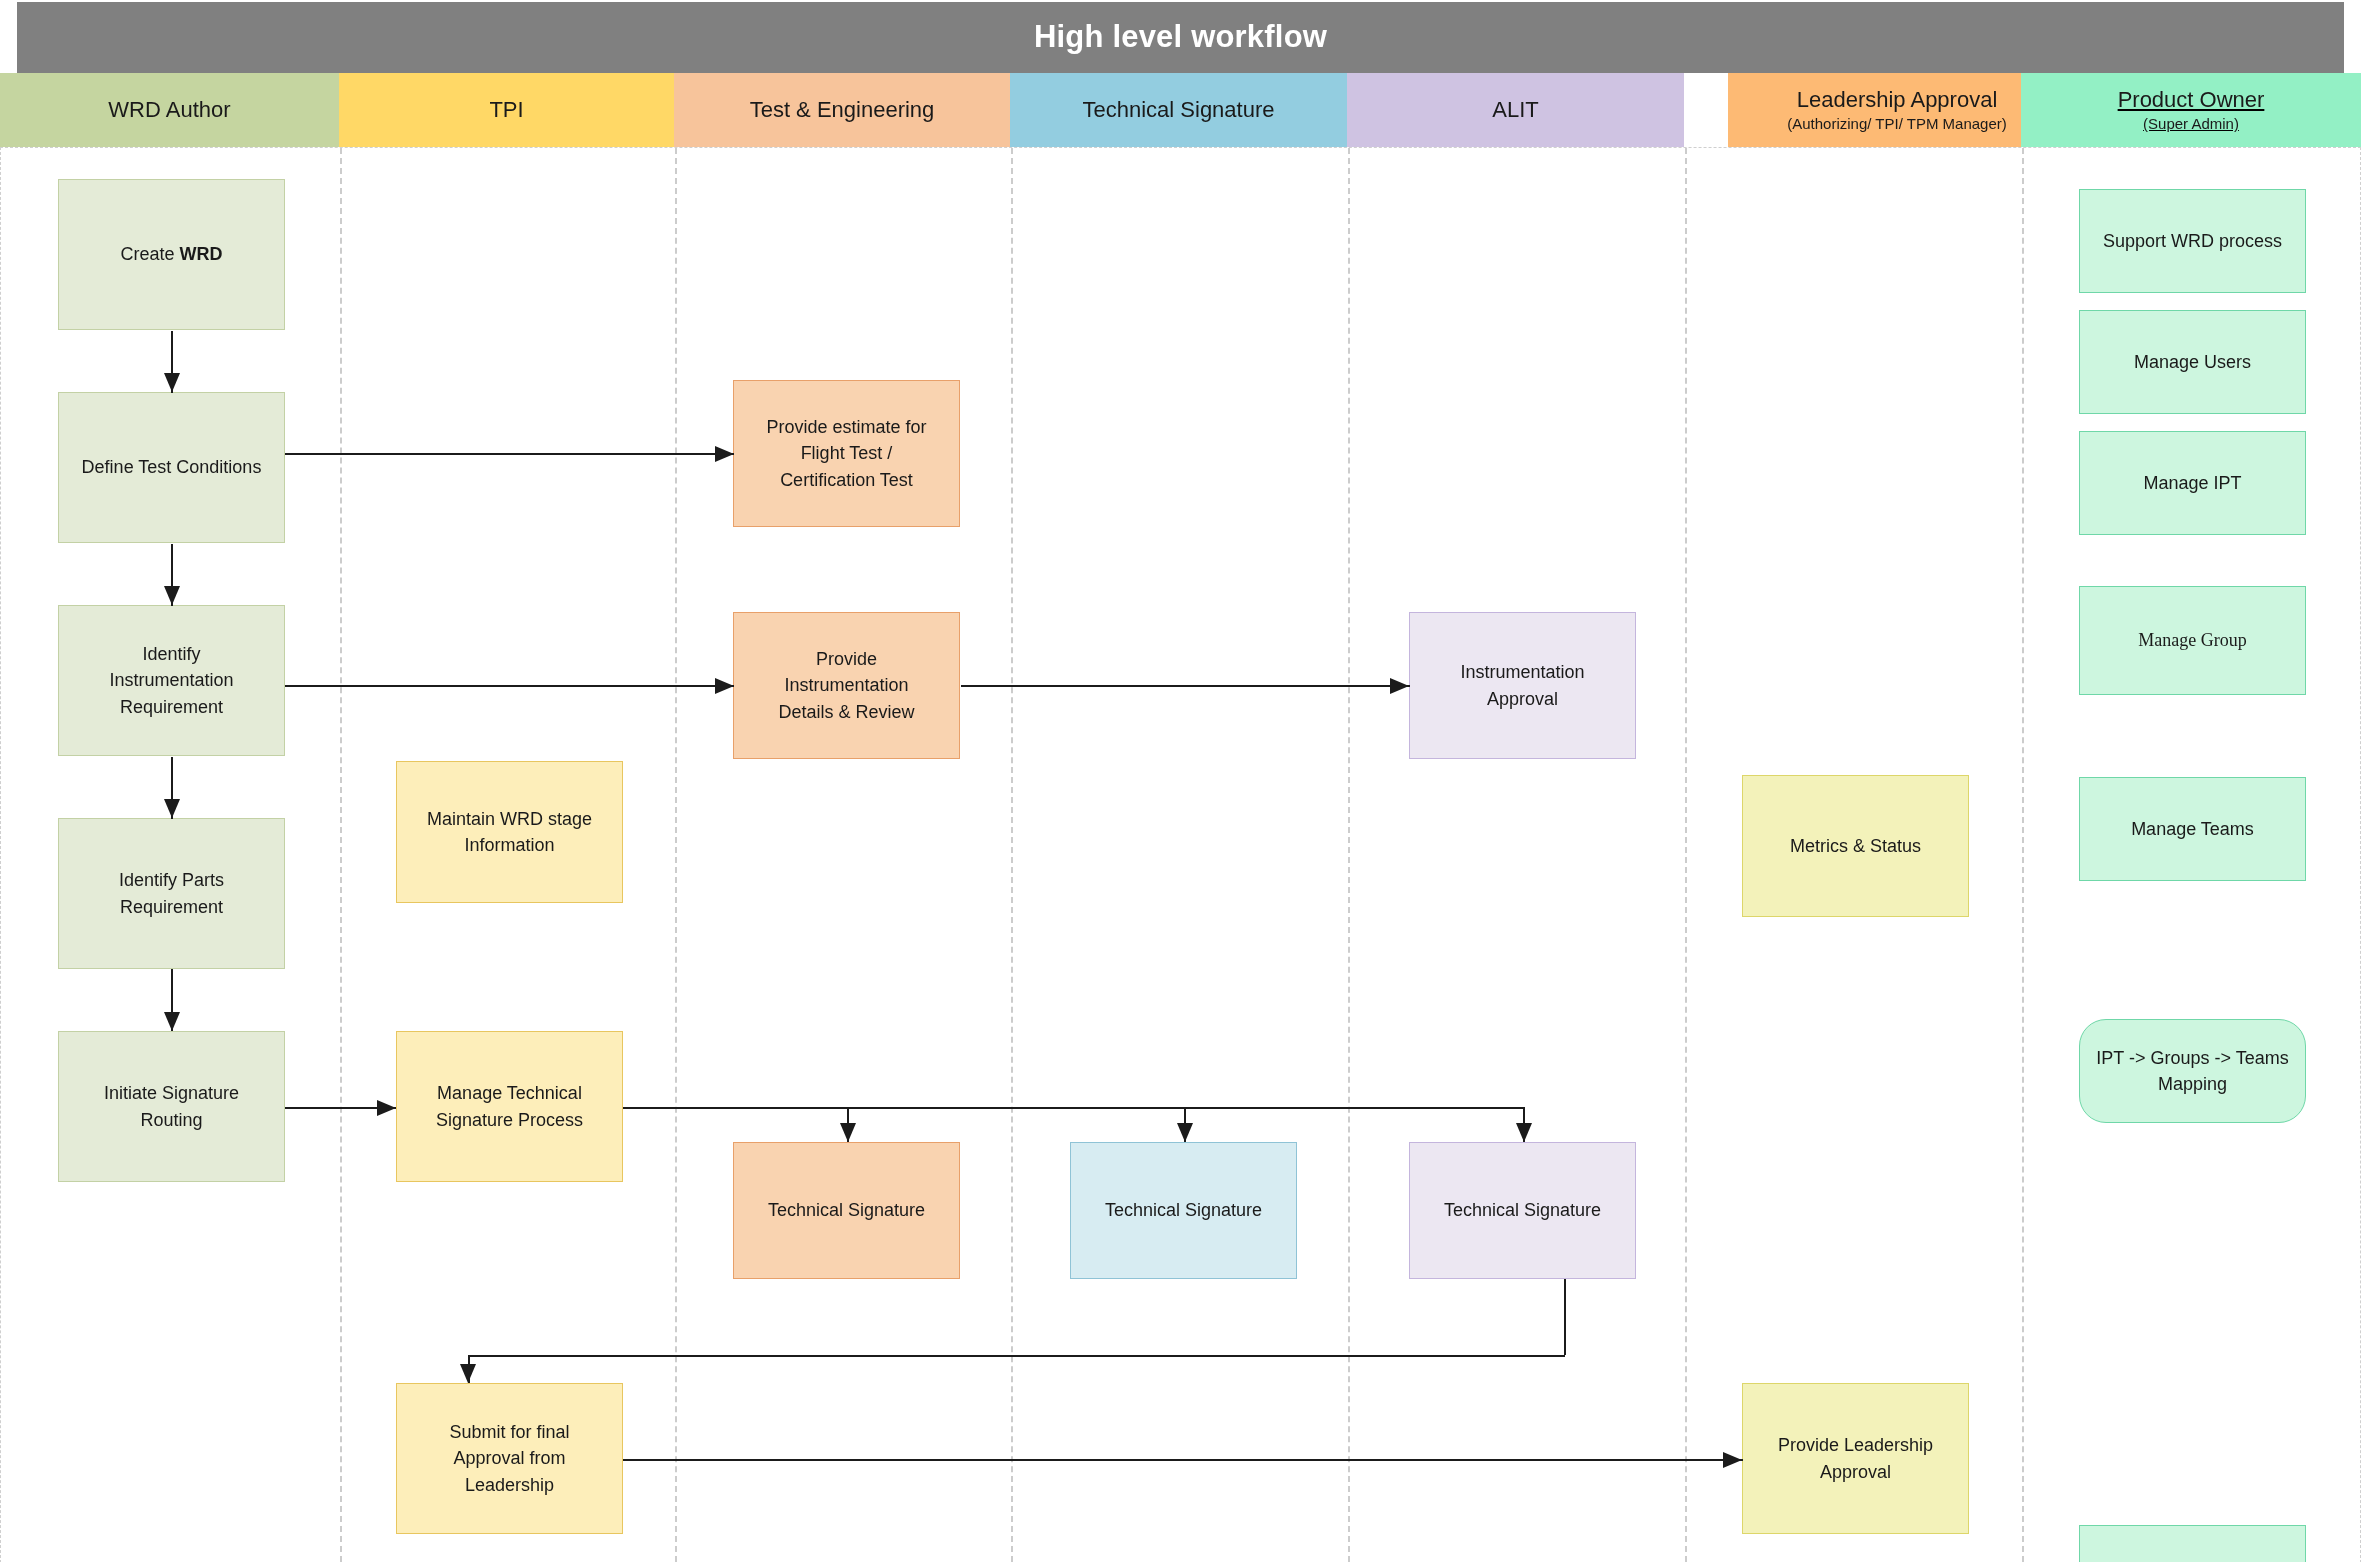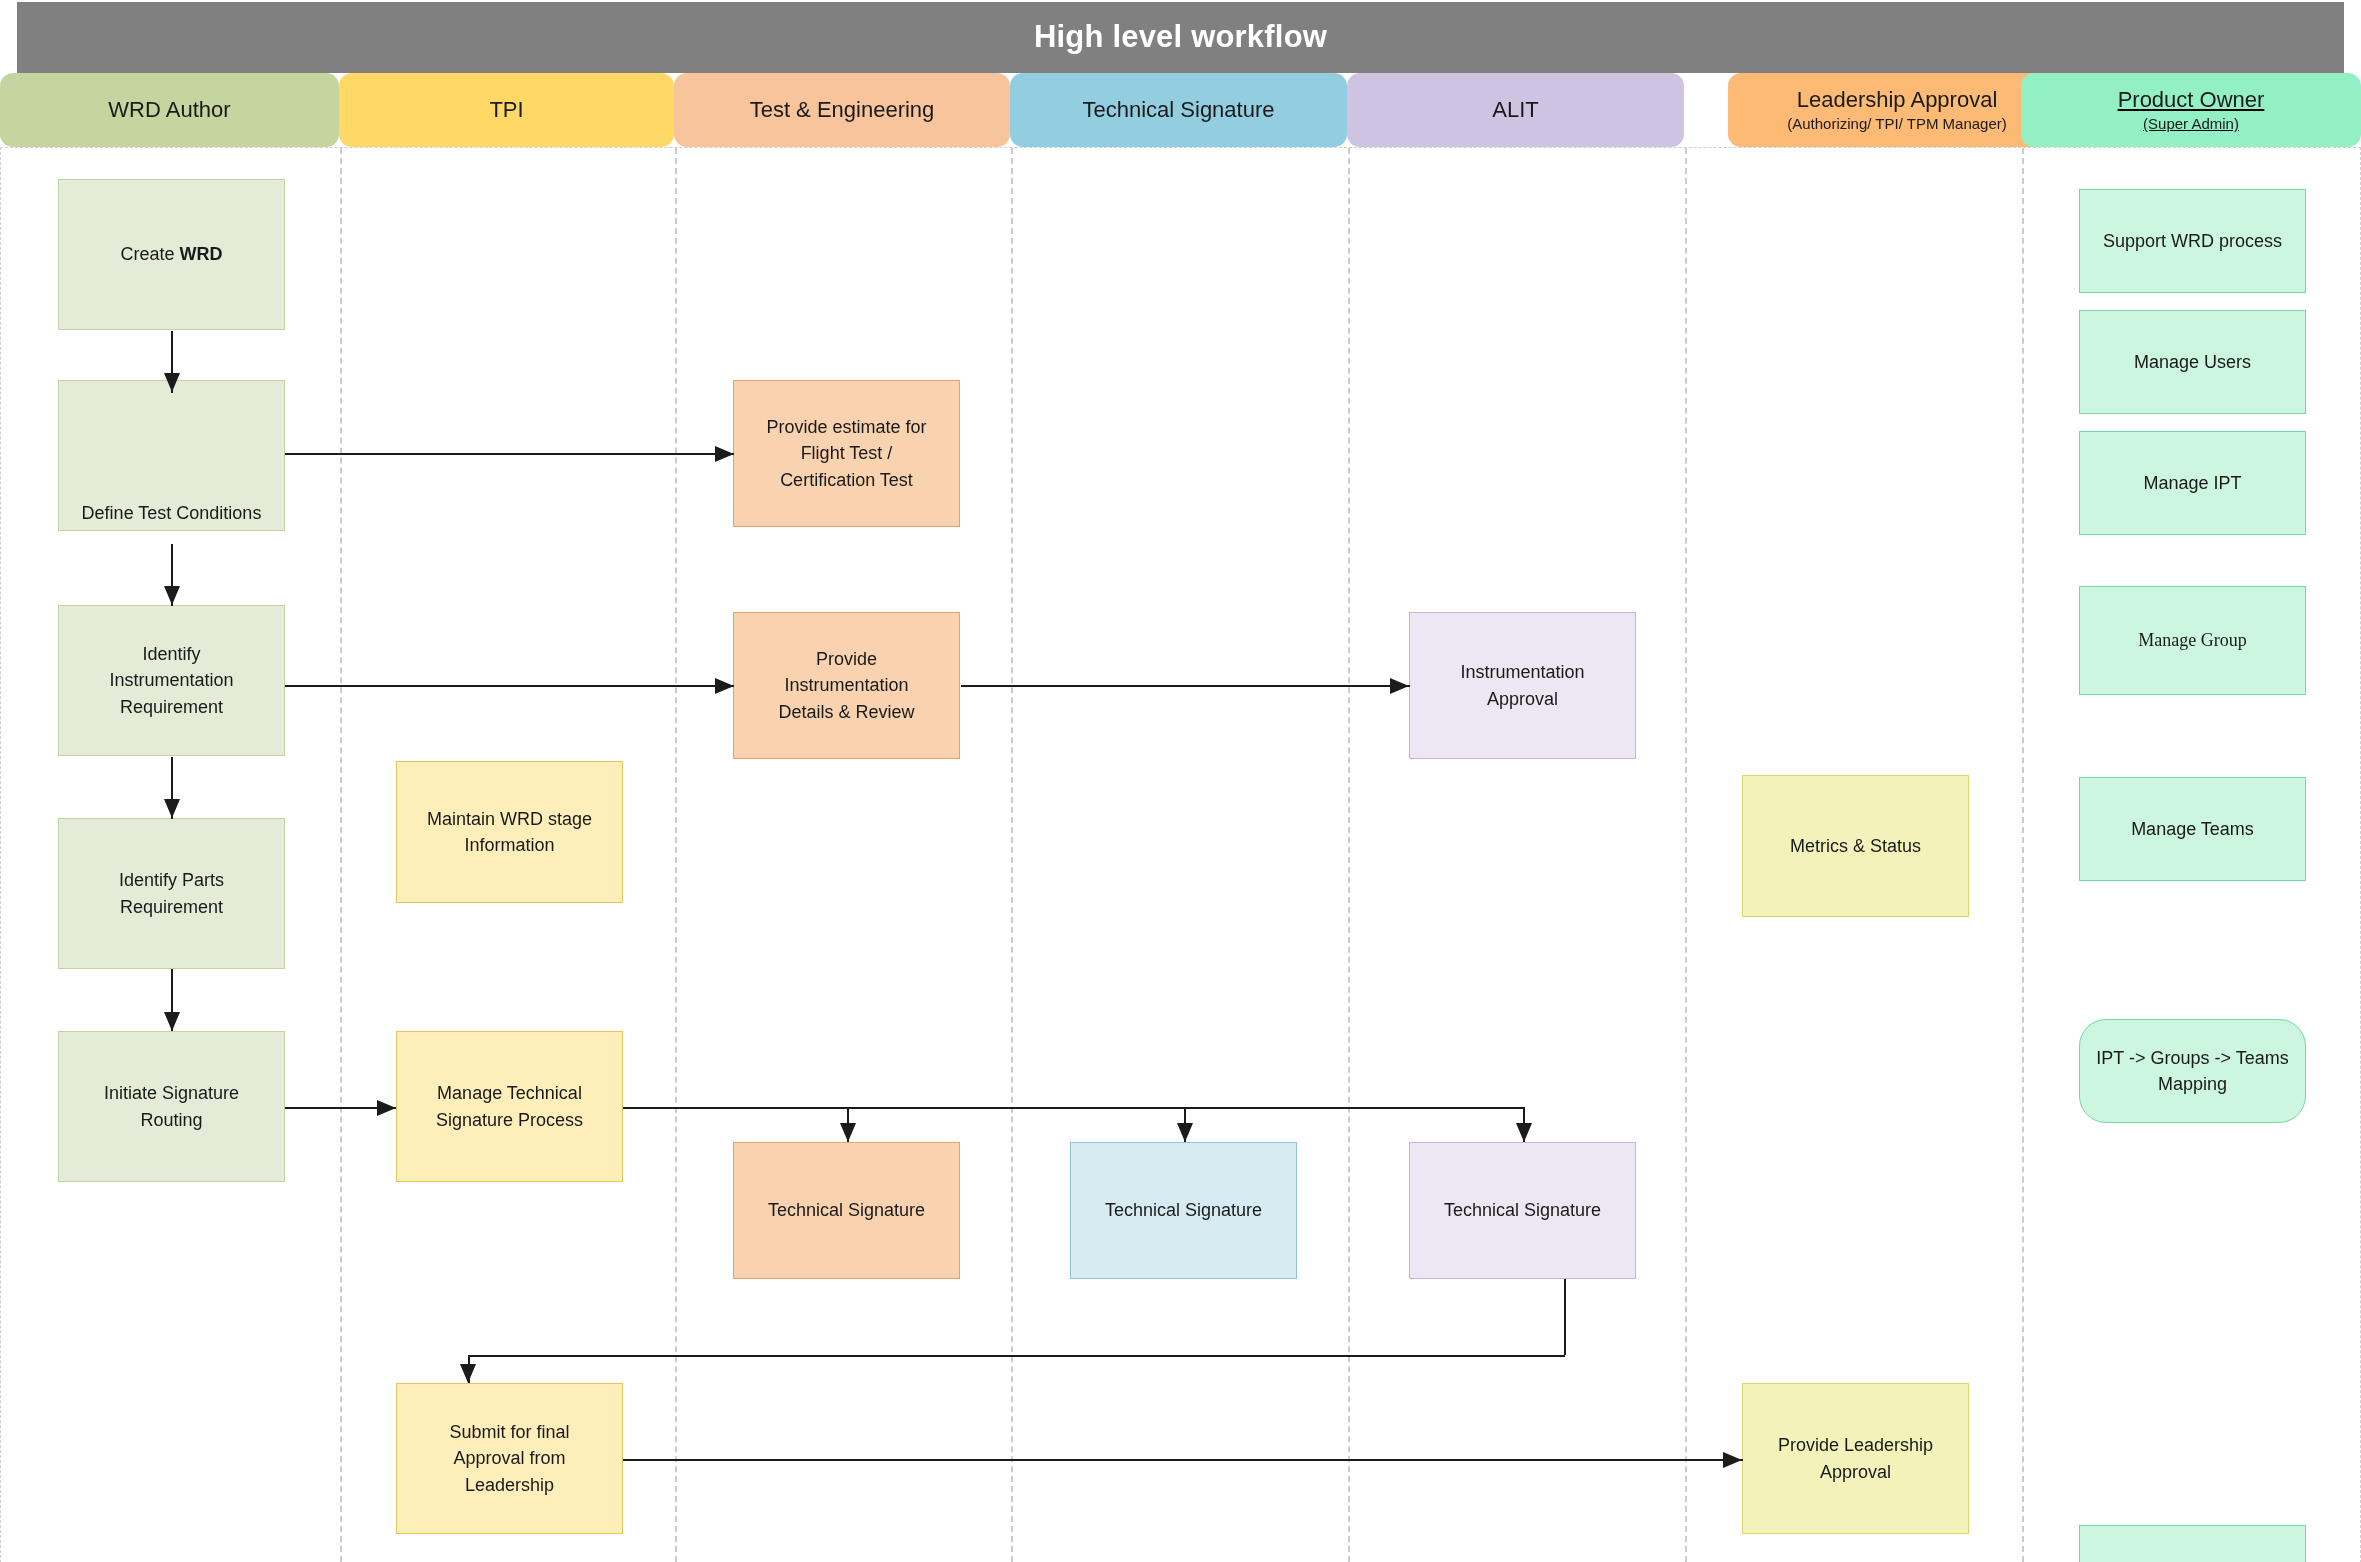--- a/index.html
+++ b/index.html
@@ -42,21 +42,20 @@
   .lane-head {
     position: absolute;
     top: 0;
     height: 74px;
     display: flex;
     flex-direction: column;
     align-items: center;
     justify-content: center;
     text-align: center;
     line-height: 1.15;
-    border-radius: 13px;
   }
   .lane-head .lane-title {
     font-size: 22px;
     color: #1a1a1a;
   }
   .lane-head .lane-sub {
     font-size: 15px;
     color: #1a1a1a;
     margin-top: 2.8px;
   }
@@ -159,21 +158,21 @@
   <div id="body-area">
       <div class="lane-divider" style="left: 674px;"></div>
       <div class="lane-divider" style="left: 1010px;"></div>
       <div class="lane-divider" style="left: 1347px;"></div>
       <div class="lane-divider" style="left: 1684px;"></div>
       <div class="lane-divider" style="left: 2021px;"></div>
       <div class="lane-divider" style="left: 339px;"></div>
       <div class="node" style="left: 57px; top: 31px; width: 227px; height: 151px; background: rgb(228, 235, 215); border-color: rgb(195, 209, 165);">
         <span>Create <b>WRD</b></span>
       </div>
-      <div class="node" style="left: 57px; top: 232px; width: 227px; height: 151px; background: rgb(228, 235, 215); border-color: rgb(195, 209, 165); align-items: flex-end;">
+      <div class="node" style="left: 57px; top: 244px; width: 227px; height: 151px; background: rgb(228, 235, 215); border-color: rgb(195, 209, 165);">
         <span>Define Test Conditions</span>
       </div>
       <div class="node" style="left: 57px; top: 457px; width: 227px; height: 151px; background: rgb(228, 235, 215); border-color: rgb(195, 209, 165);">
         <span>Identify<br>Instrumentation<br>Requirement</span>
       </div>
       <div class="node" style="left: 57px; top: 670px; width: 227px; height: 151px; background: rgb(228, 235, 215); border-color: rgb(195, 209, 165);">
         <span>Identify Parts<br>Requirement</span>
       </div>
       <div class="node" style="left: 57px; top: 883px; width: 227px; height: 151px; background: rgb(228, 235, 215); border-color: rgb(195, 209, 165);">
         <span>Initiate Signature<br>Routing</span>

